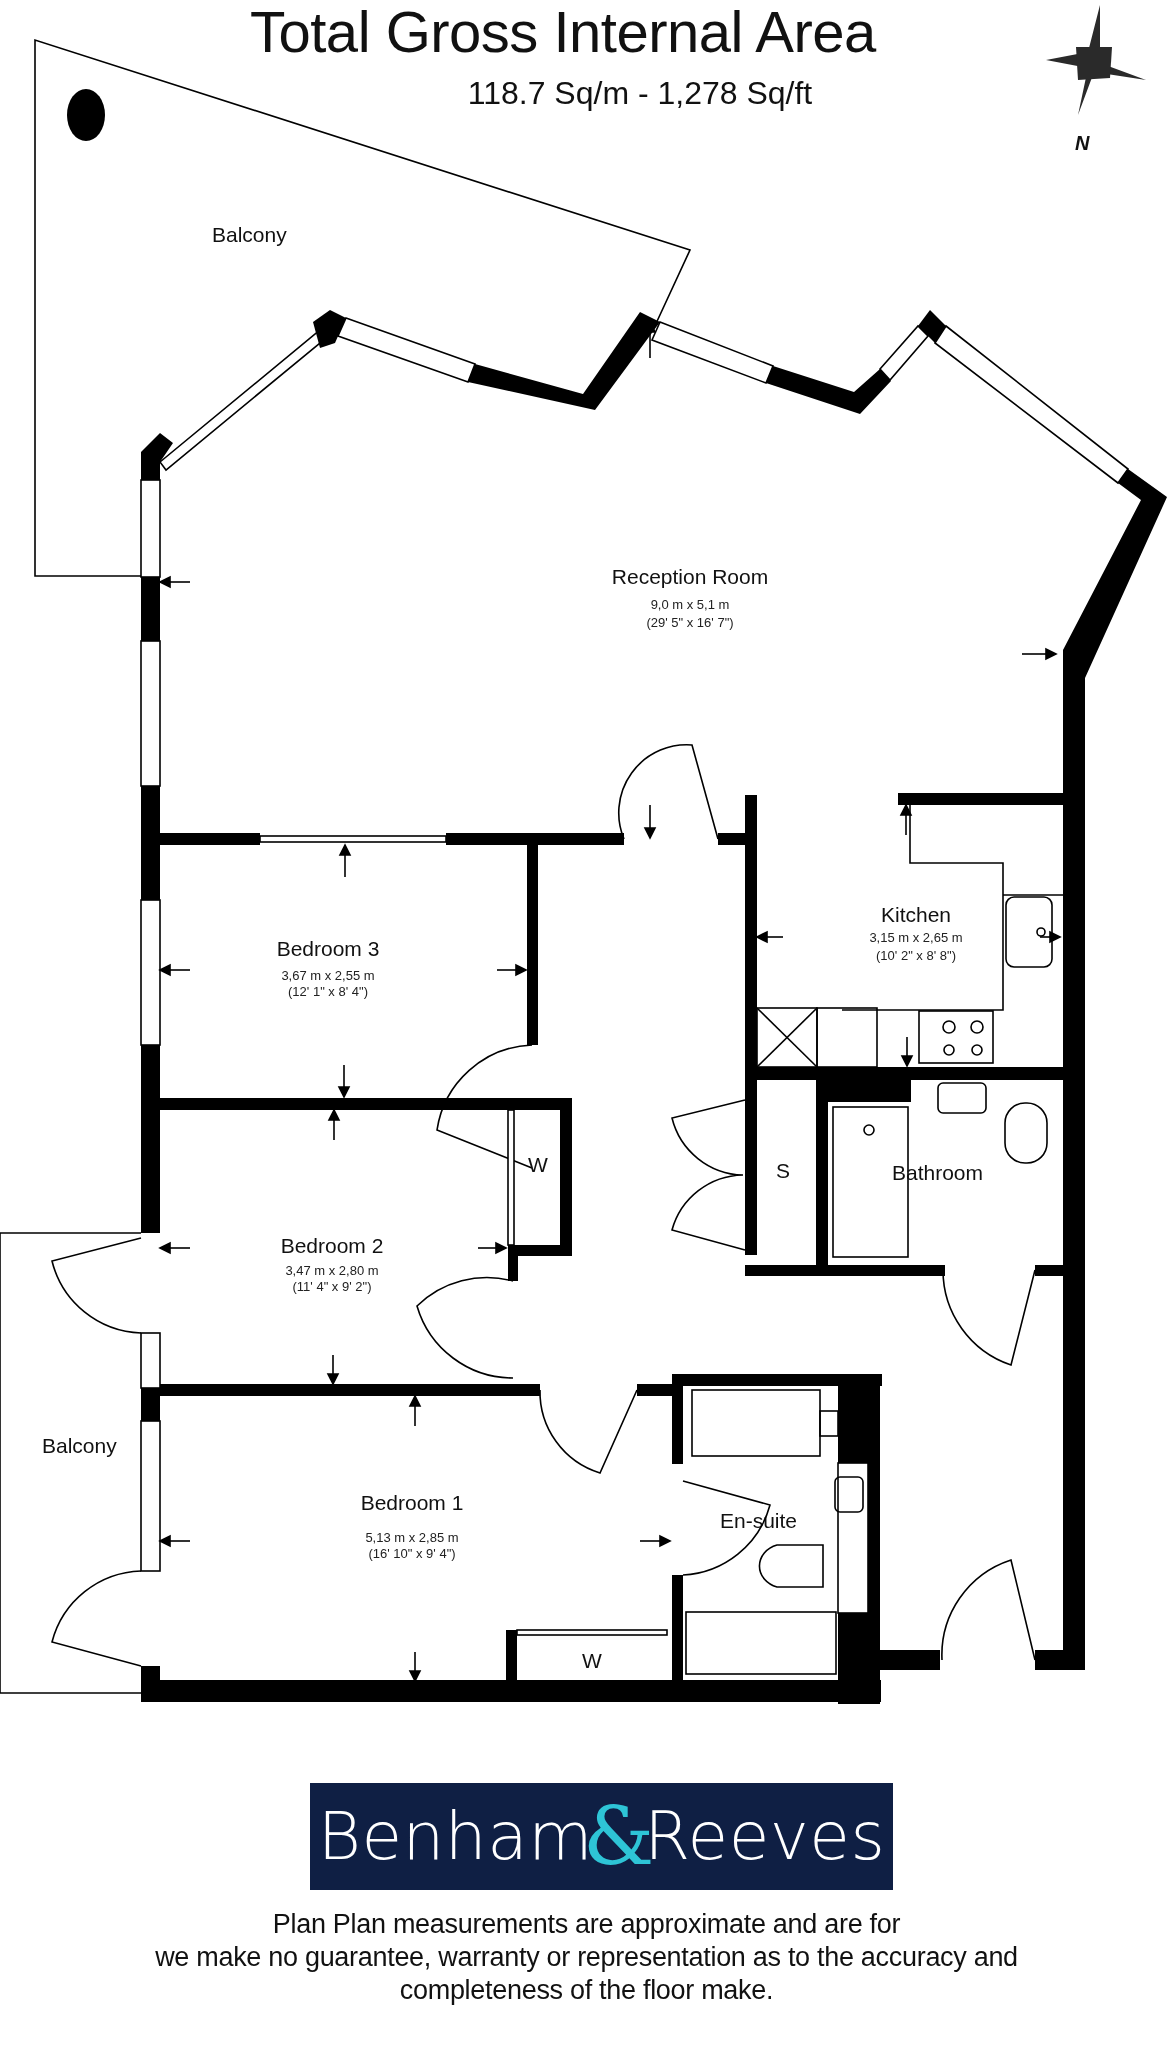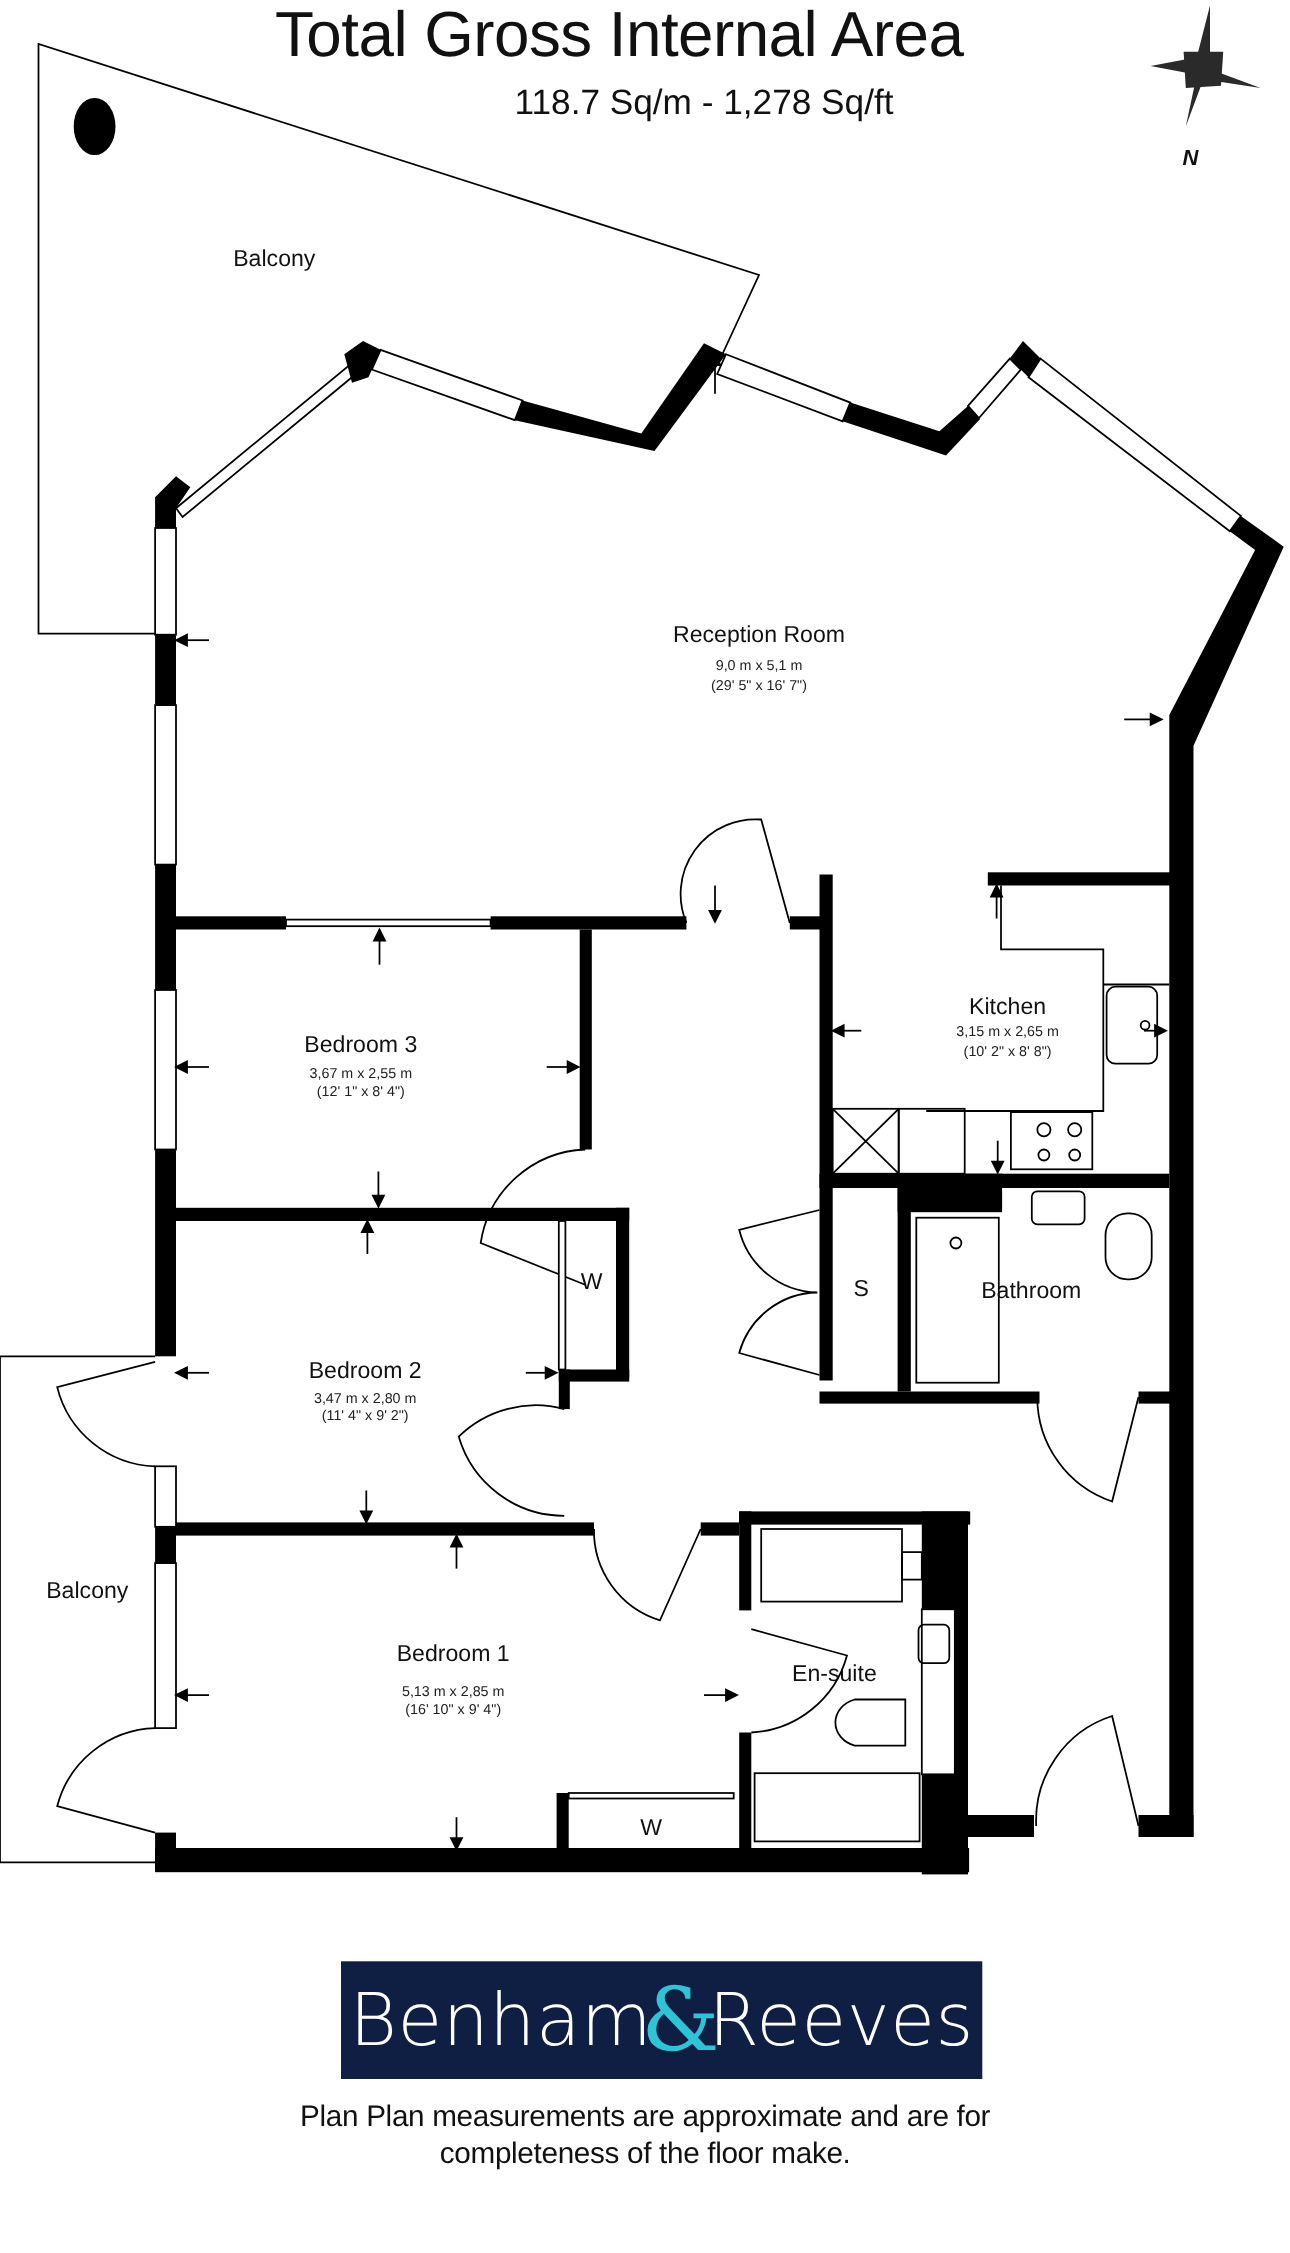--- a/index.html
+++ b/index.html
@@ -209,14 +209,15 @@
 </svg>
 
 <div class="logo">
   <span class="logo-text">Benham</span>
     <span class="logo-amp">&amp;</span>
     <span class="logo-text">Reeves</span>
 </div>
 
 <div class="disclaimer">
   <span>Plan Plan measurements are approximate and are for</span>
+  <span>we make no guarantee, warranty or representation as to the accuracy and</span>
   <span>completeness of the floor make.</span>
 </div>
 
 </body></html>

